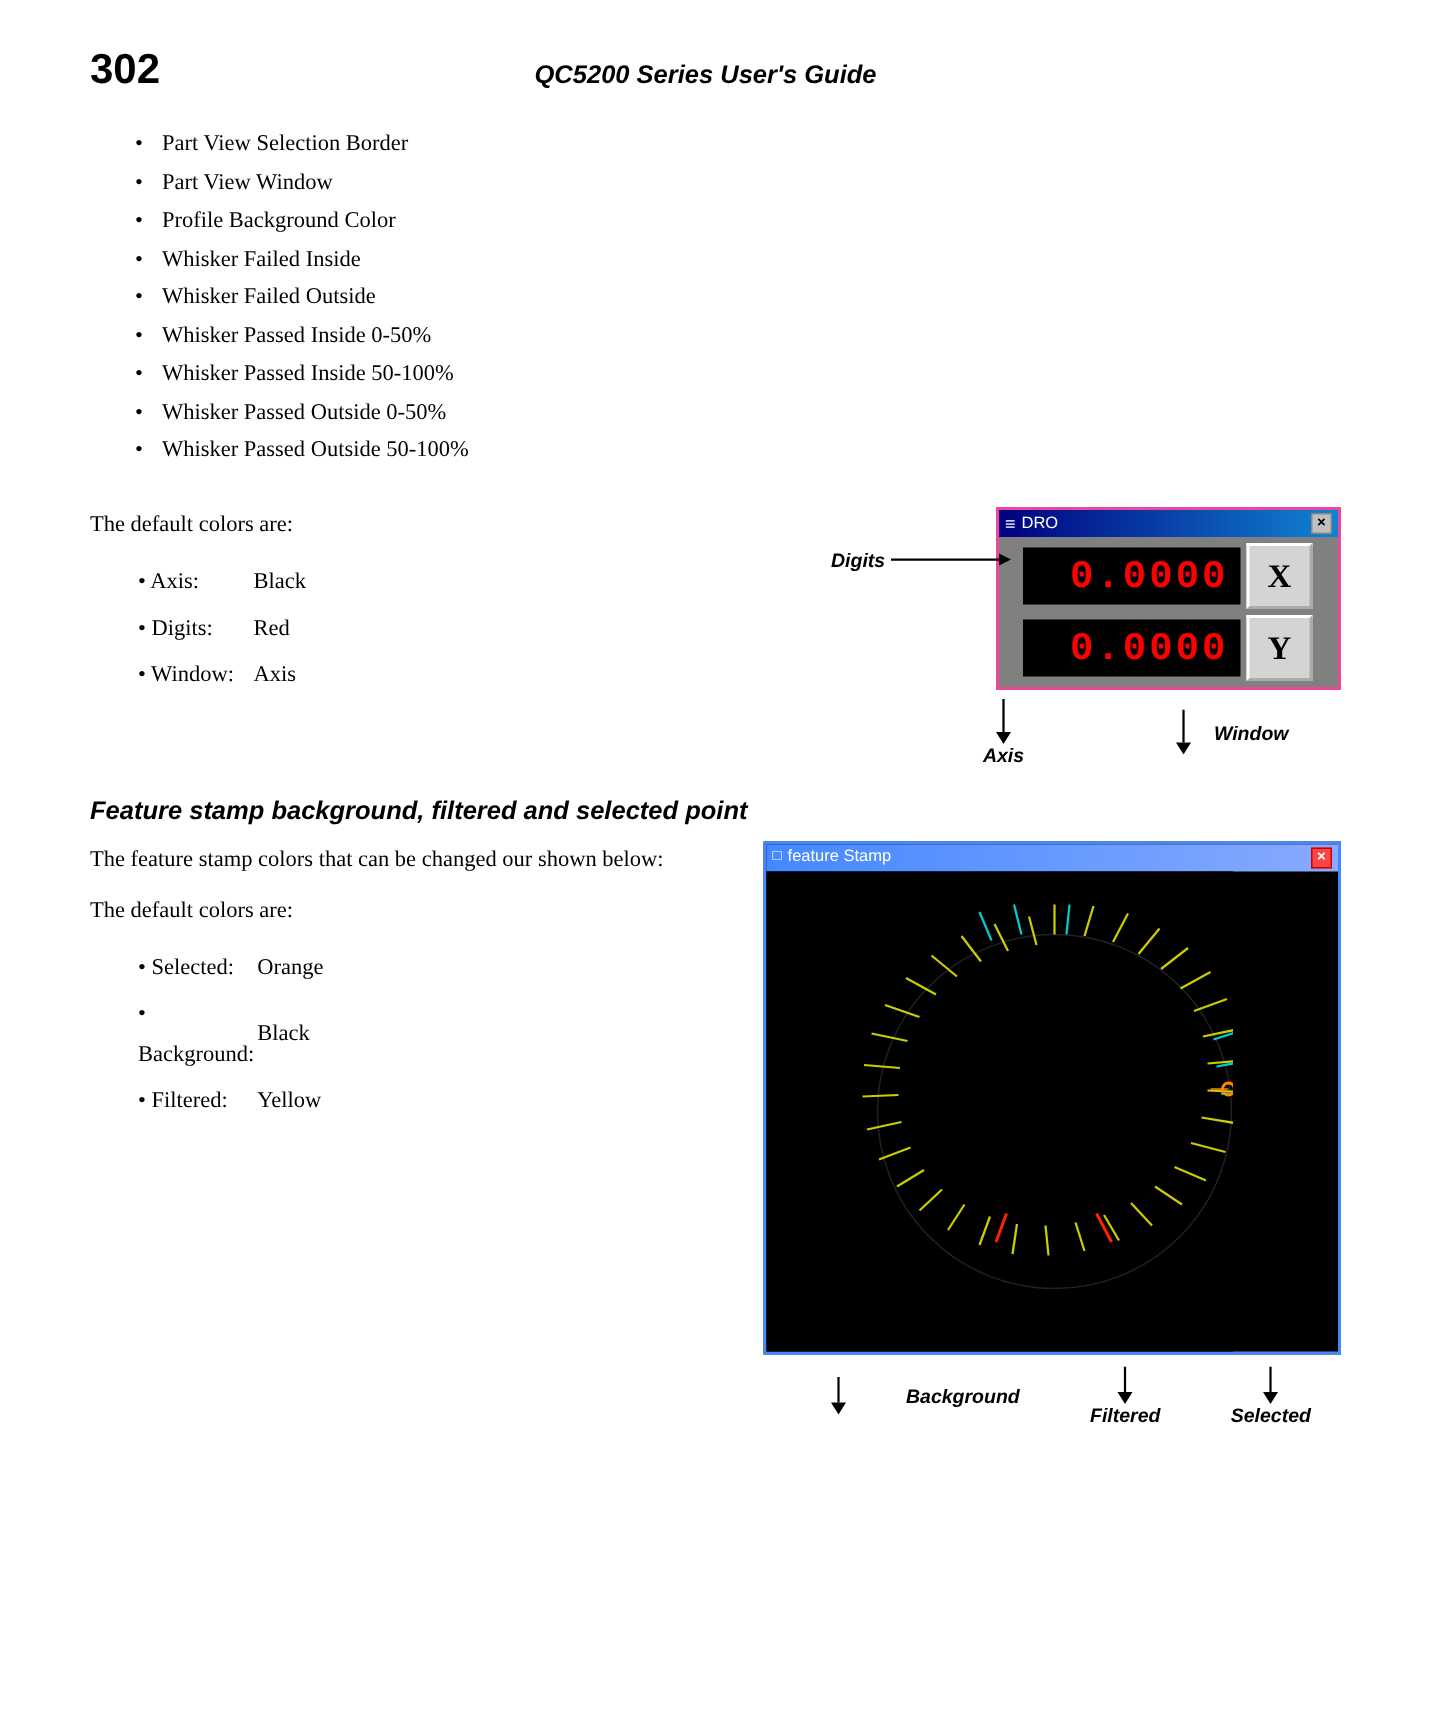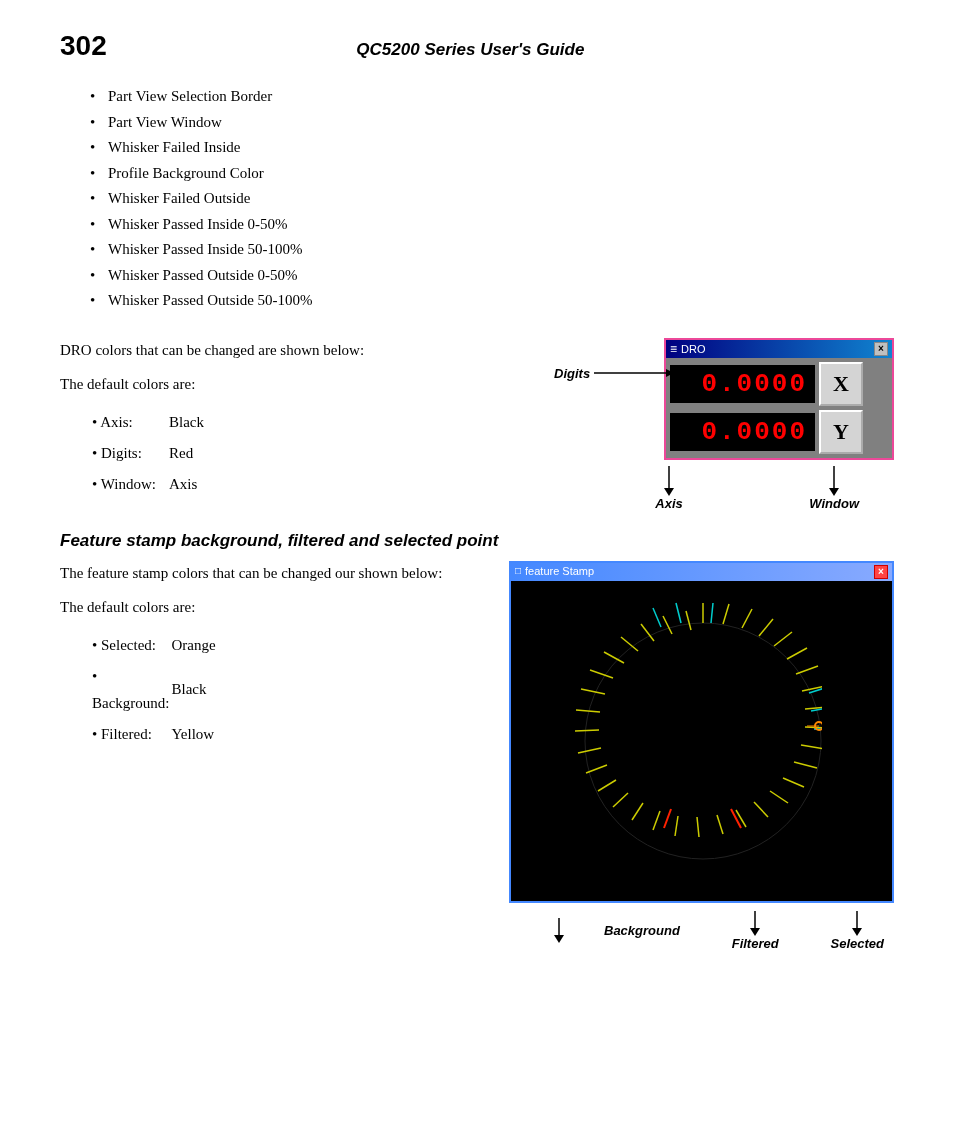--- a/index.html
+++ b/index.html
@@ -109,21 +109,21 @@
       font-size: 10px;
       display: flex;
       align-items: center;
       justify-content: center;
       font-family: Arial;
       cursor: pointer;
       font-weight: bold;
     }
     .dro-body {
       background: #808080;
-      padding: 4px 4px;
+      padding: 4px 16px;
       display: flex;
       flex-direction: column;
       gap: 4px;
     }
     .dro-row {
       display: flex;
       align-items: center;
       gap: 4px;
     }
     .dro-digits {
@@ -216,33 +216,32 @@
 
 <div class="page-header">
   <span class="page-number">302</span>
   <span class="page-title">QC5200 Series User's Guide</span>
   <span style="width:60px"></span>
 </div>
 
 <ul class="bullet-list">
   <li>Part View Selection Border</li>
   <li>Part View Window</li>
+  <li>Profile Background Color</li>
   <li>Whisker Failed Inside</li>
-  <li>Profile Background Color</li>
   <li>Whisker Failed Outside</li>
   <li>Whisker Passed Inside 0-50%</li>
   <li>Whisker Passed Inside 50-100%</li>
   <li>Whisker Passed Outside 0-50%</li>
   <li>Whisker Passed Outside 50-100%</li>
 </ul>
 
 <div>
   <div class="two-col">
     <div class="left">
-      <p class="section-body">DRO colors that can be changed are shown below:</p>
       <p class="section-body">The default colors are:</p>
       <table class="axis-digits-window-table">
         <tbody>
             <tr>
           <td>• Axis:</td>
           <td>Black</td>
         </tr>
         <tr>
           <td>• Digits:</td>
           <td>Red</td>
@@ -285,21 +284,21 @@
       </div>
 
       <div style="display:flex; justify-content:space-between; width:300px; margin-top:6px; margin-left:-70px;">
         <div style="display:flex; flex-direction:column; align-items:center; margin-left:90px;">
           <svg width="40" height="30">
             <line x1="20" y1="0" x2="20" y2="22" stroke="#000" stroke-width="1.5"></line>
             <polygon points="15,22 25,22 20,30" fill="#000"></polygon>
           </svg>
           <span style="font-size:13px; font-style:italic; font-weight:bold; font-family:Arial,sans-serif;">Axis</span>
         </div>
-        <div style="display:flex; flex-direction:column; align-items:center; margin-right:0px;">
+        <div style="display:flex; align-items:center; margin-right:0px;">
           <svg width="40" height="30">
             <line x1="20" y1="0" x2="20" y2="22" stroke="#000" stroke-width="1.5"></line>
             <polygon points="15,22 25,22 20,30" fill="#000"></polygon>
           </svg>
           <span style="font-size:13px; font-style:italic; font-weight:bold; font-family:Arial,sans-serif;">Window</span>
         </div>
       </div>
     </div>
   </div>
 </div>
@@ -418,21 +417,21 @@
           </div>
 
           <div style="display:flex; flex-direction:column; align-items:center;">
             <svg width="40" height="25">
               <line x1="20" y1="0" x2="20" y2="17" stroke="#000" stroke-width="1.5"></line>
               <polygon points="15,17 25,17 20,25" fill="#000"></polygon>
             </svg>
             <span style="font-size:13px;font-style:italic;font-weight:bold;font-family:Arial,sans-serif;">Filtered</span>
           </div>
 
-          <div style="display:flex; flex-direction:column; align-items:center; margin-right:0;">
+          <div style="display:flex; flex-direction:column; align-items:center; margin-right:10px;">
             <svg width="40" height="25">
               <line x1="20" y1="0" x2="20" y2="17" stroke="#000" stroke-width="1.5"></line>
               <polygon points="15,17 25,17 20,25" fill="#000"></polygon>
             </svg>
             <span style="font-size:13px;font-style:italic;font-weight:bold;font-family:Arial,sans-serif;">Selected</span>
           </div>
         </div>
       </div>
     </div>
   </div>

